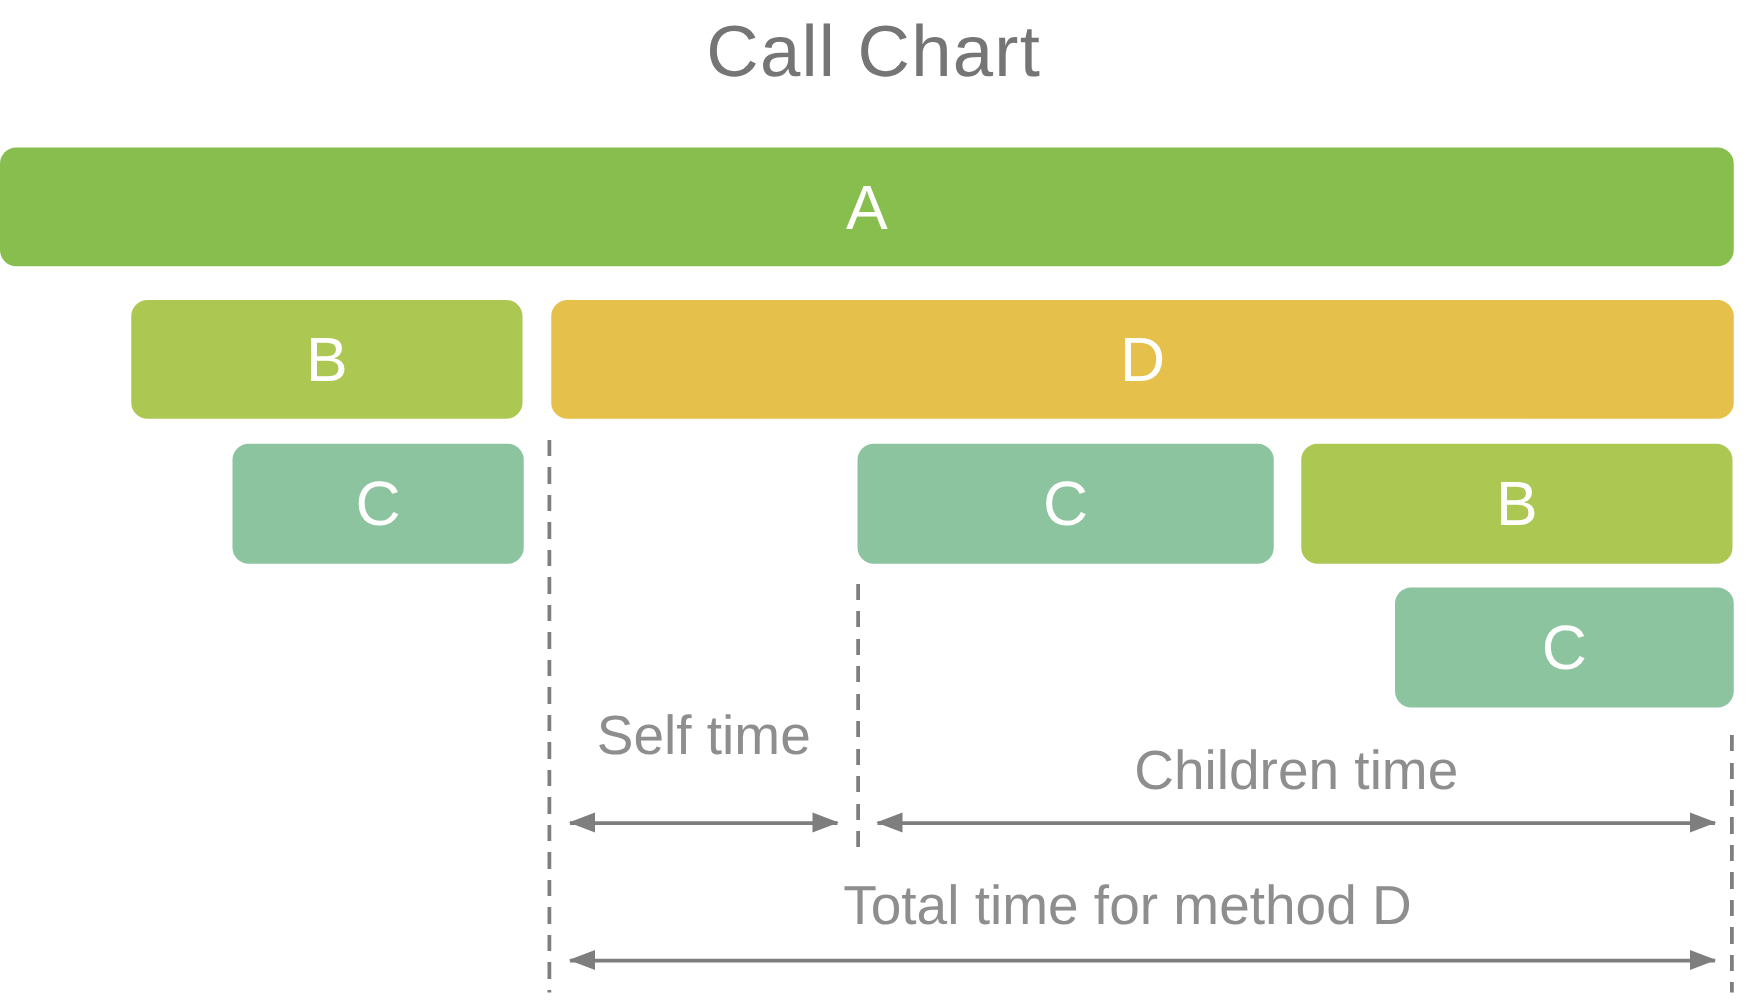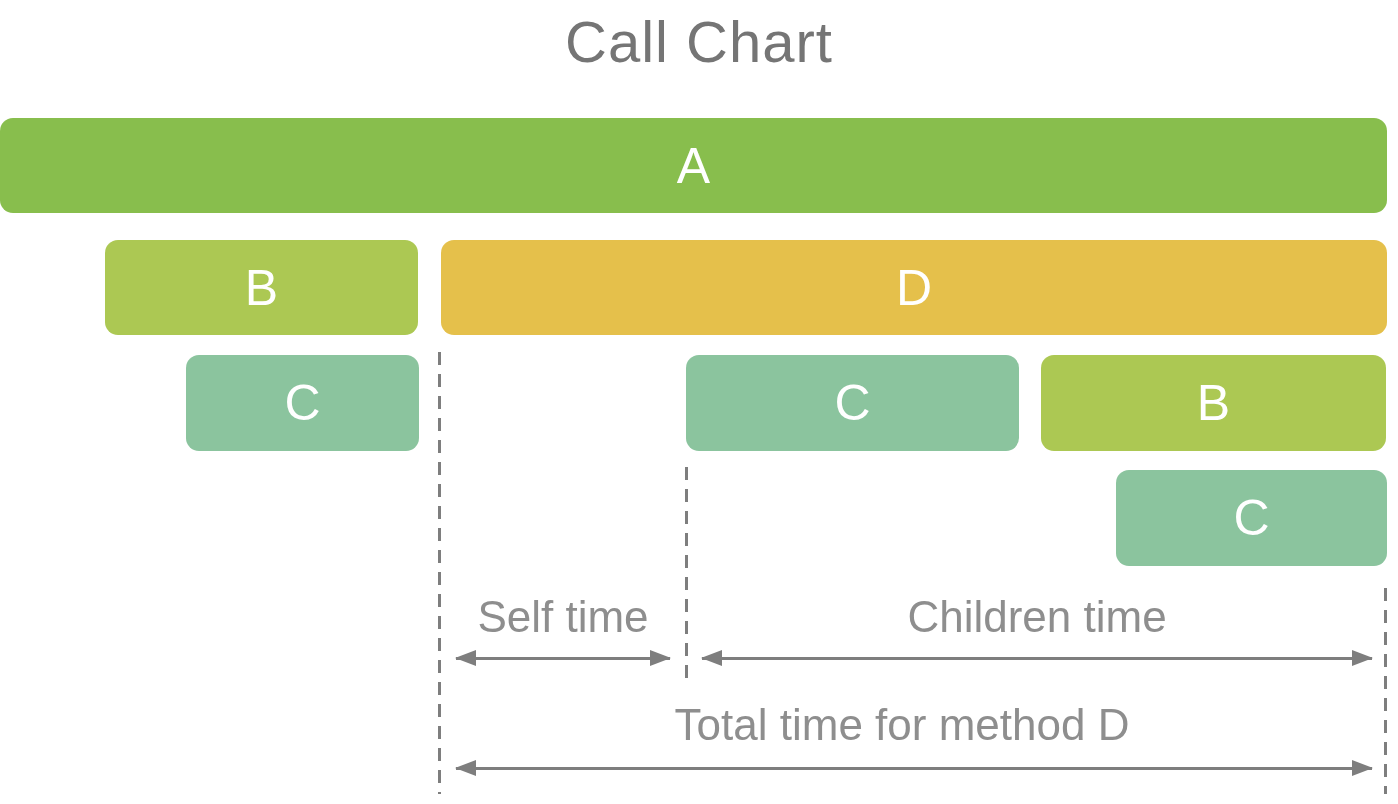--- a/index.html
+++ b/index.html
@@ -58,21 +58,21 @@
   .dash-2 { left: 685px;  top: 467px; height: 218px; }
   .dash-3 { left: 1384px; top: 588px; height: 206px; }
 
   .measure-label {
     position: absolute;
     text-align: center;
     font-size: 44px;
     font-weight: 300;
     color: var(--label-gray, #8E8E8E);
   }
-  .self-label     { left: 430px; top: 592px; width: 266px; }
+  .self-label     { left: 430px; top: 564px; width: 266px; }
   .children-label { left: 800px; top: 592px; width: 474px; }
   .total-label    { left: 452px; top: 700px; width: 900px; }
 
   .arrow {
     position: absolute;
     height: 3px;
     background: var(--arrow-gray, #7E7E7E);
   }
   .arrow::before {
     content: "";

